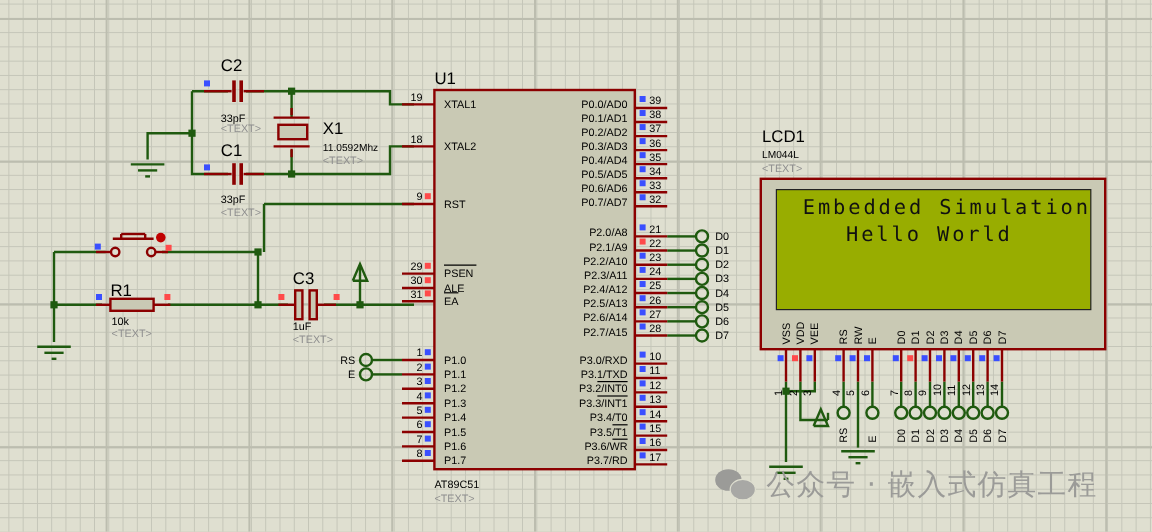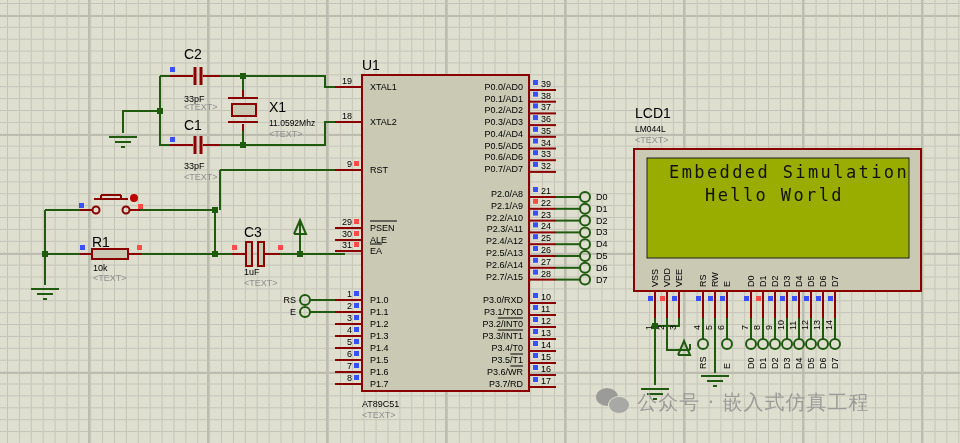--- a/index.html
+++ b/index.html
@@ -10,21 +10,21 @@
       linear-gradient(to right, #bcbdaf 0 2px, transparent 2px),
       linear-gradient(to bottom, #bcbdaf 0 2px, transparent 2px),
       linear-gradient(to right, #c4c5b8 0 1px, transparent 1px),
       linear-gradient(to bottom, #c4c5b8 0 1px, transparent 1px);
     background-size:119px 119px,119px 119px,11.9px 11.9px,11.9px 11.9px;
     background-position:88px 0,0 15px,7px 0,0 3px;}
   svg{position:absolute;left:0;top:0;}
   .t{font-family:"Liberation Sans",sans-serif;fill:#000;}
   .gray{fill:#8f8f8f;}
   .lcdtxt{font-family:"DejaVu Sans Mono","Liberation Mono",monospace;font-size:17px;fill:#111;letter-spacing:2.4px;}
-  #wm{position:absolute;left:596px;top:388px;font-size:20px;color:#9b9b98;font-family:"DejaVu Sans",sans-serif;letter-spacing:1px;white-space:nowrap;}
+  #wm{position:absolute;left:596px;top:388px;font-size:24px;color:#9b9b98;font-family:"DejaVu Sans",sans-serif;letter-spacing:1px;white-space:nowrap;}
 </style>
 </head>
 <body>
 
 <div id="canvas"></div>
 
 <svg width="960" height="443" viewBox="0 0 960 443">
   <g id="wires" fill="none" stroke="#1f5a0f" stroke-width="2">
       <polyline points="160,76 160,145 190,145" fill="none" stroke="#1f5a0f" stroke-width="2"></polyline>
       <polyline points="160,76 190,76" fill="none" stroke="#1f5a0f" stroke-width="2"></polyline>

